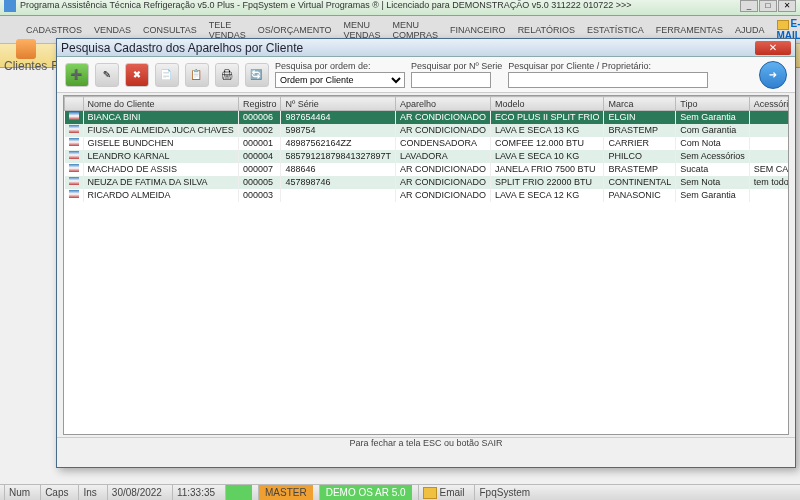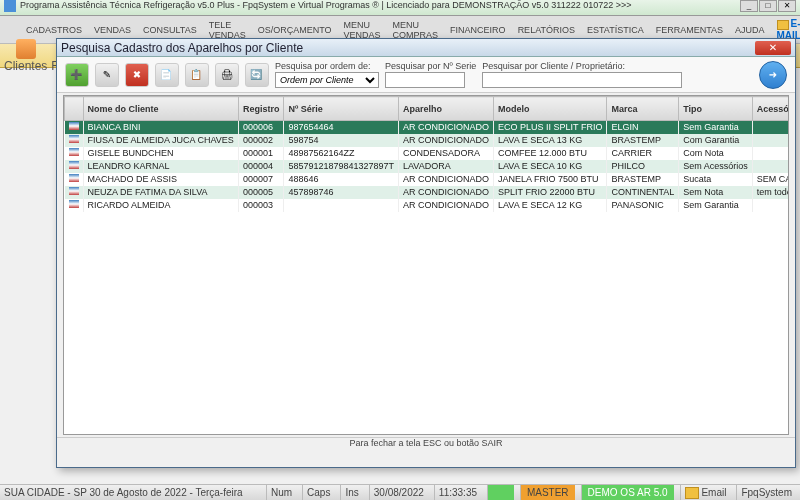--- a/index.html
+++ b/index.html
@@ -32,30 +32,30 @@
 .dlg-titlebar .close-btn { width: 36px; height: 14px; background: linear-gradient(#e06050, #c03020); border-radius: 2px; color: #fff; text-align: center; line-height: 14px; font-size: 10px; cursor: pointer; }
 
 
 .dlg-toolbar { background: #f8f8f8; height: 36px; display: flex; align-items: center; padding: 4px 8px; gap: 6px; border-bottom: 1px solid #ccc; }
 .dlg-tb-btn { width: 24px; height: 24px; border-radius: 3px; border: 1px solid #ccc; background: #fff; cursor: pointer; display: flex; align-items: center; justify-content: center; }
 .dlg-tb-btn.green { background: linear-gradient(#80d060, #50a030); }
 .dlg-tb-btn.red { background: linear-gradient(#e06050, #c03020); }
 .dlg-tb-btn.doc { background: linear-gradient(#f0f0f0, #d0d0d0); }
 .search-group { display: flex; flex-direction: column; gap: 1px; justify-content: center; }
 .search-label { font-size: 9px; color: #444; }
-.search-select { width: 104px; height: 16px; font-size: 9px; border: 1px solid #999; background: #fff; font-style: italic; }
+.search-select { width: 130px; height: 16px; font-size: 9px; border: 1px solid #999; background: #fff; }
 .search-input { height: 16px; font-size: 9px; border: 1px solid #999; padding: 0 2px; background: #fff; }
 .search-input.wide { width: 200px; }
 .search-input.narrow { width: 80px; }
 .go-btn { width: 28px; height: 28px; border-radius: 14px; background: linear-gradient(#60b0f0, #3080d0); border: 1px solid #2060a0; cursor: pointer; display: flex; align-items: center; justify-content: center; color: #fff; font-size: 14px; margin-left: auto; }
 
 
 .table-wrap { height: 340px; overflow: auto; background: #fff; border: 1px solid #999; margin: 2px 6px; }
 table { width: 100%; border-collapse: collapse; }
-th { background: linear-gradient(#f0f0f0, #d8d8d8); border: 1px solid #bbb; padding: 1px 4px; text-align: left; font-weight: bold; font-size: 9px; color: #333; height: 24px; }
+th { background: linear-gradient(#f0f0f0, #d8d8d8); border: 1px solid #bbb; padding: 1px 4px; text-align: left; font-weight: normal; font-size: 9px; color: #333; height: 14px; }
 td { padding: 1px 4px; font-size: 9px; color: #222; border-right: 1px solid #eee; height: 13px; white-space: nowrap; }
 tr.sel td { background: #2a7a5a; color: #fff; }
 tr.alt td { background: #e0f0e8; }
 .flag-col { width: 14px; }
 .flag { display: inline-block; width: 10px; height: 8px; background: linear-gradient(#4080c0, #fff 50%, #c04040); }
 
 .dlg-footer { text-align: center; font-size: 9px; color: #444; border-top: 1px solid #ccc; }
 
 
 .statusbar { position: absolute; bottom: 0; left: 0; right: 0; height: 16px; background: linear-gradient(#f0f0f0, #d8d8d8); border-top: 1px solid #bbb; display: flex; align-items: center; padding: 0 4px; gap: 6px; font-size: 9px; color: #444; }
@@ -252,21 +252,20 @@
             <td></td>
           </tr>
         </tbody>
     </table>
   </div>
 
   <div class="dlg-footer">Para fechar a tela ESC ou botão SAIR</div>
 </div>
 
 <div class="statusbar">
-  <span class="sb-left">SUA CIDADE - SP 30 de Agosto de 2022 - Terça-feira</span>
   <span class="sb-item">Num</span>
   <span class="sb-item">Caps</span>
   <span class="sb-item">Ins</span>
   <span class="sb-item">30/08/2022</span>
   <span class="sb-item">11:33:35</span>
   <span class="sb-item badge-green">&nbsp;&nbsp;&nbsp;&nbsp;&nbsp;</span>
   <span class="sb-item badge-orange">MASTER</span>
   <span class="sb-item badge-green">DEMO OS AR 5.0</span>
   <span class="sb-item"><span class="sb-icon"></span>&nbsp;<span>Email</span></span>
   <span class="sb-item">FpqSystem</span>

